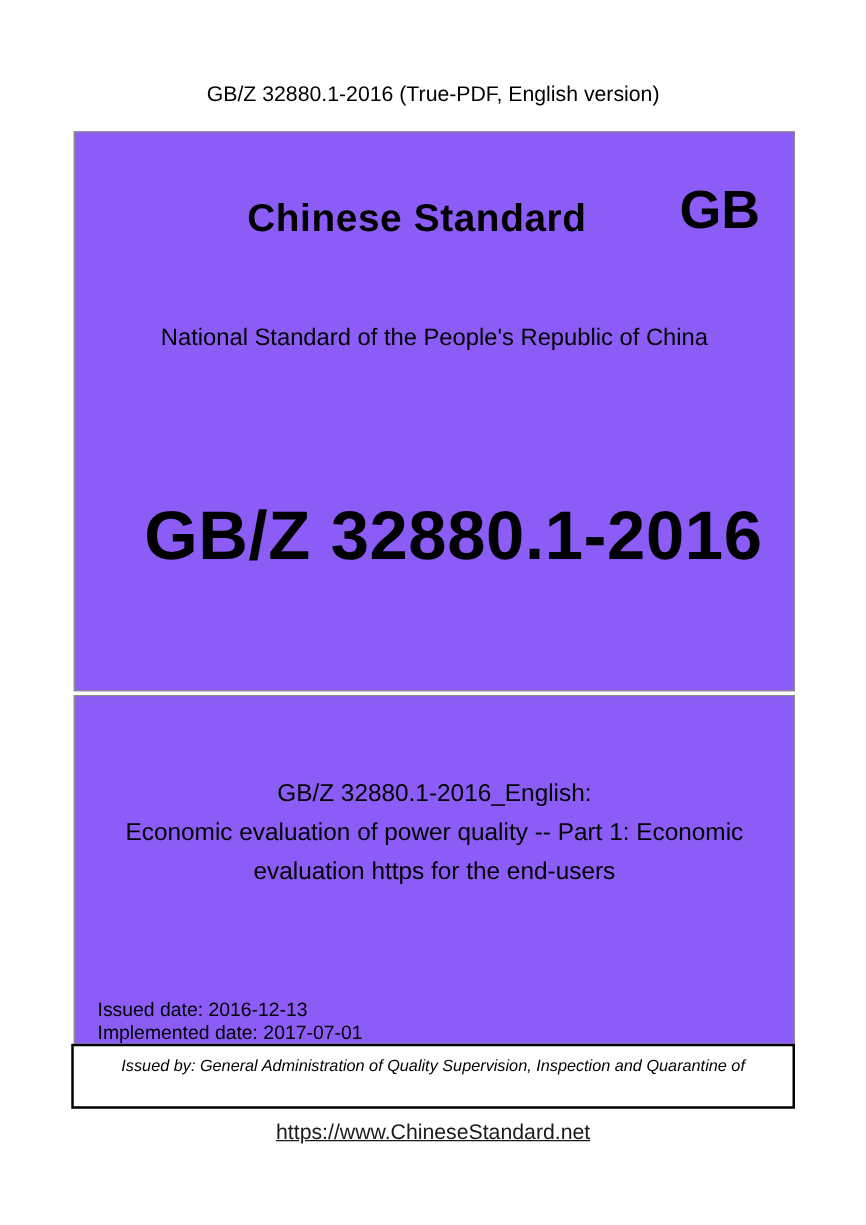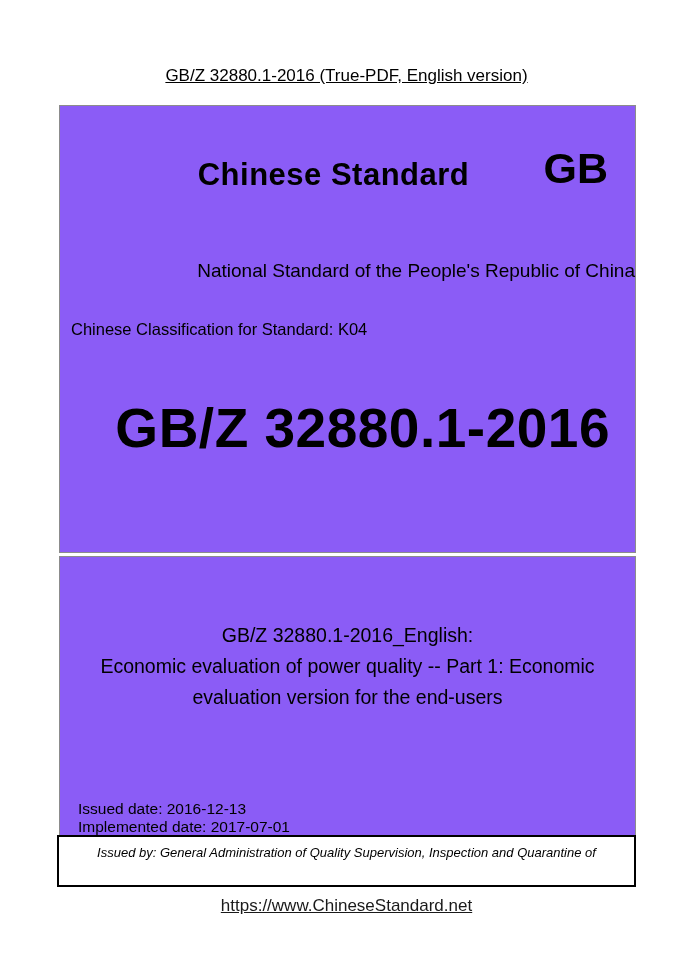--- a/index.html
+++ b/index.html
@@ -17,21 +17,20 @@
     overflow: hidden;
   }
   .doc-header {
     position: absolute;
     top: 66px;
     left: 0;
     width: 100%;
     text-align: center;
     font-size: 17px;
     line-height: 1.2;
-    text-decoration: underline;
   }
   .box {
     position: absolute;
     left: 59px;
     width: 577px;
     box-sizing: border-box;
     border: 1px solid var(--border_gray, #8c8c8c);
     background: #8b5cf6;
   }
   .box1 { top: 105px; height: 448px; }
@@ -56,21 +55,21 @@
     right: 27px;
     font-weight: bold;
     font-size: 43px;
     line-height: 1;
   }
   .national {
     position: absolute;
     top: 154px;
     left: 0;
     right: 0;
-    text-align: right;
+    text-align: center;
     font-size: 19px;
     line-height: 1.2;
   }
   .classification {
     position: absolute;
     top: 214px;
     left: 11px;
     font-size: 16.5px;
     line-height: 1.2;
   }
@@ -148,28 +147,27 @@
 <body>
 
 <div class="page">
 
   <div class="doc-header">GB/Z 32880.1-2016 (True-PDF, English version)</div>
 
   <div class="box box1">
     <div class="brand-title">Chinese Standard</div>
     <div class="brand-gb">GB</div>
     <div class="national">National Standard of the People's Republic of China</div>
-    <div class="classification">Chinese Classification for Standard: K04</div>
     <div class="std-number">GB/Z 32880.1-2016</div>
   </div>
 
   <div class="box box2">
     <div class="title-block">
       <div class="title-line1">GB/Z 32880.1-2016_English:</div>
-      <div class="title-main">Economic evaluation of power quality -- Part 1: Economic evaluation version for the end-users</div>
+      <div class="title-main">Economic evaluation of power quality -- Part 1: Economic evaluation https for the end-users</div>
     </div>
     <div class="dates">
       <span>Issued date: 2016-12-13</span>
       <span>Implemented date: 2017-07-01</span>
     </div>
   </div>
 
   <div class="box3">
     <div>Issued by: General Administration of Quality Supervision, Inspection and Quarantine of</div>
   </div>

